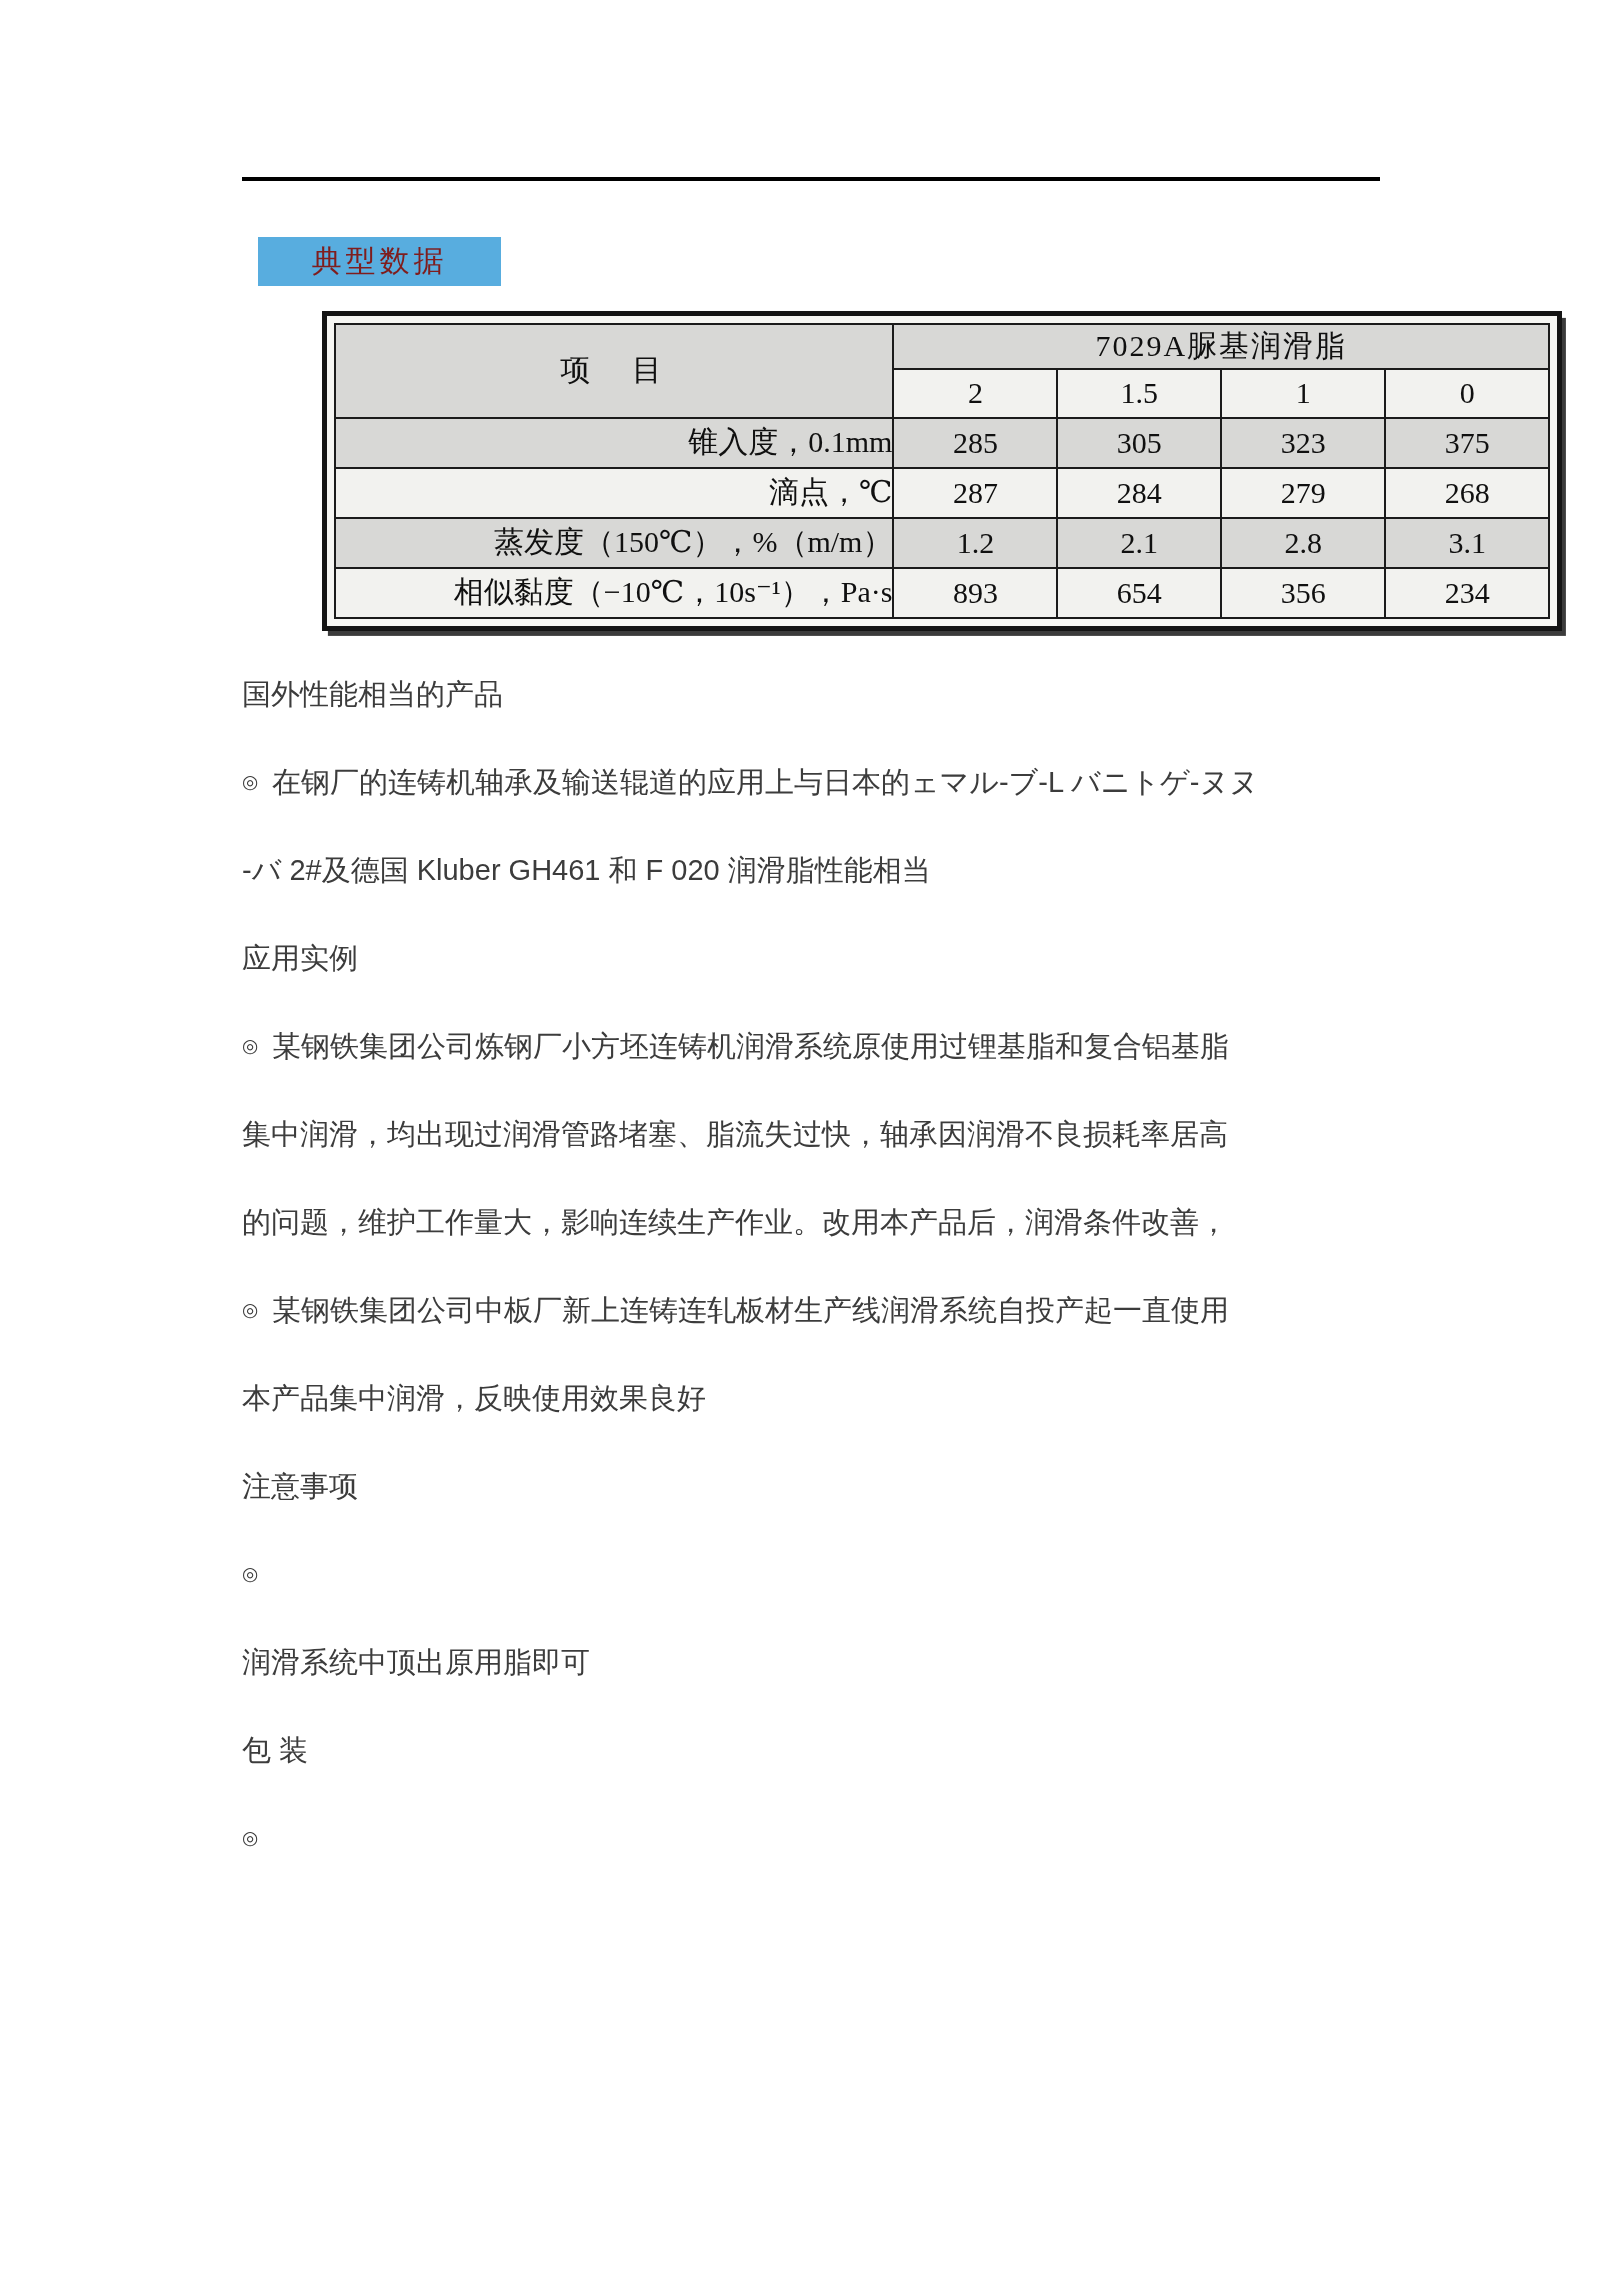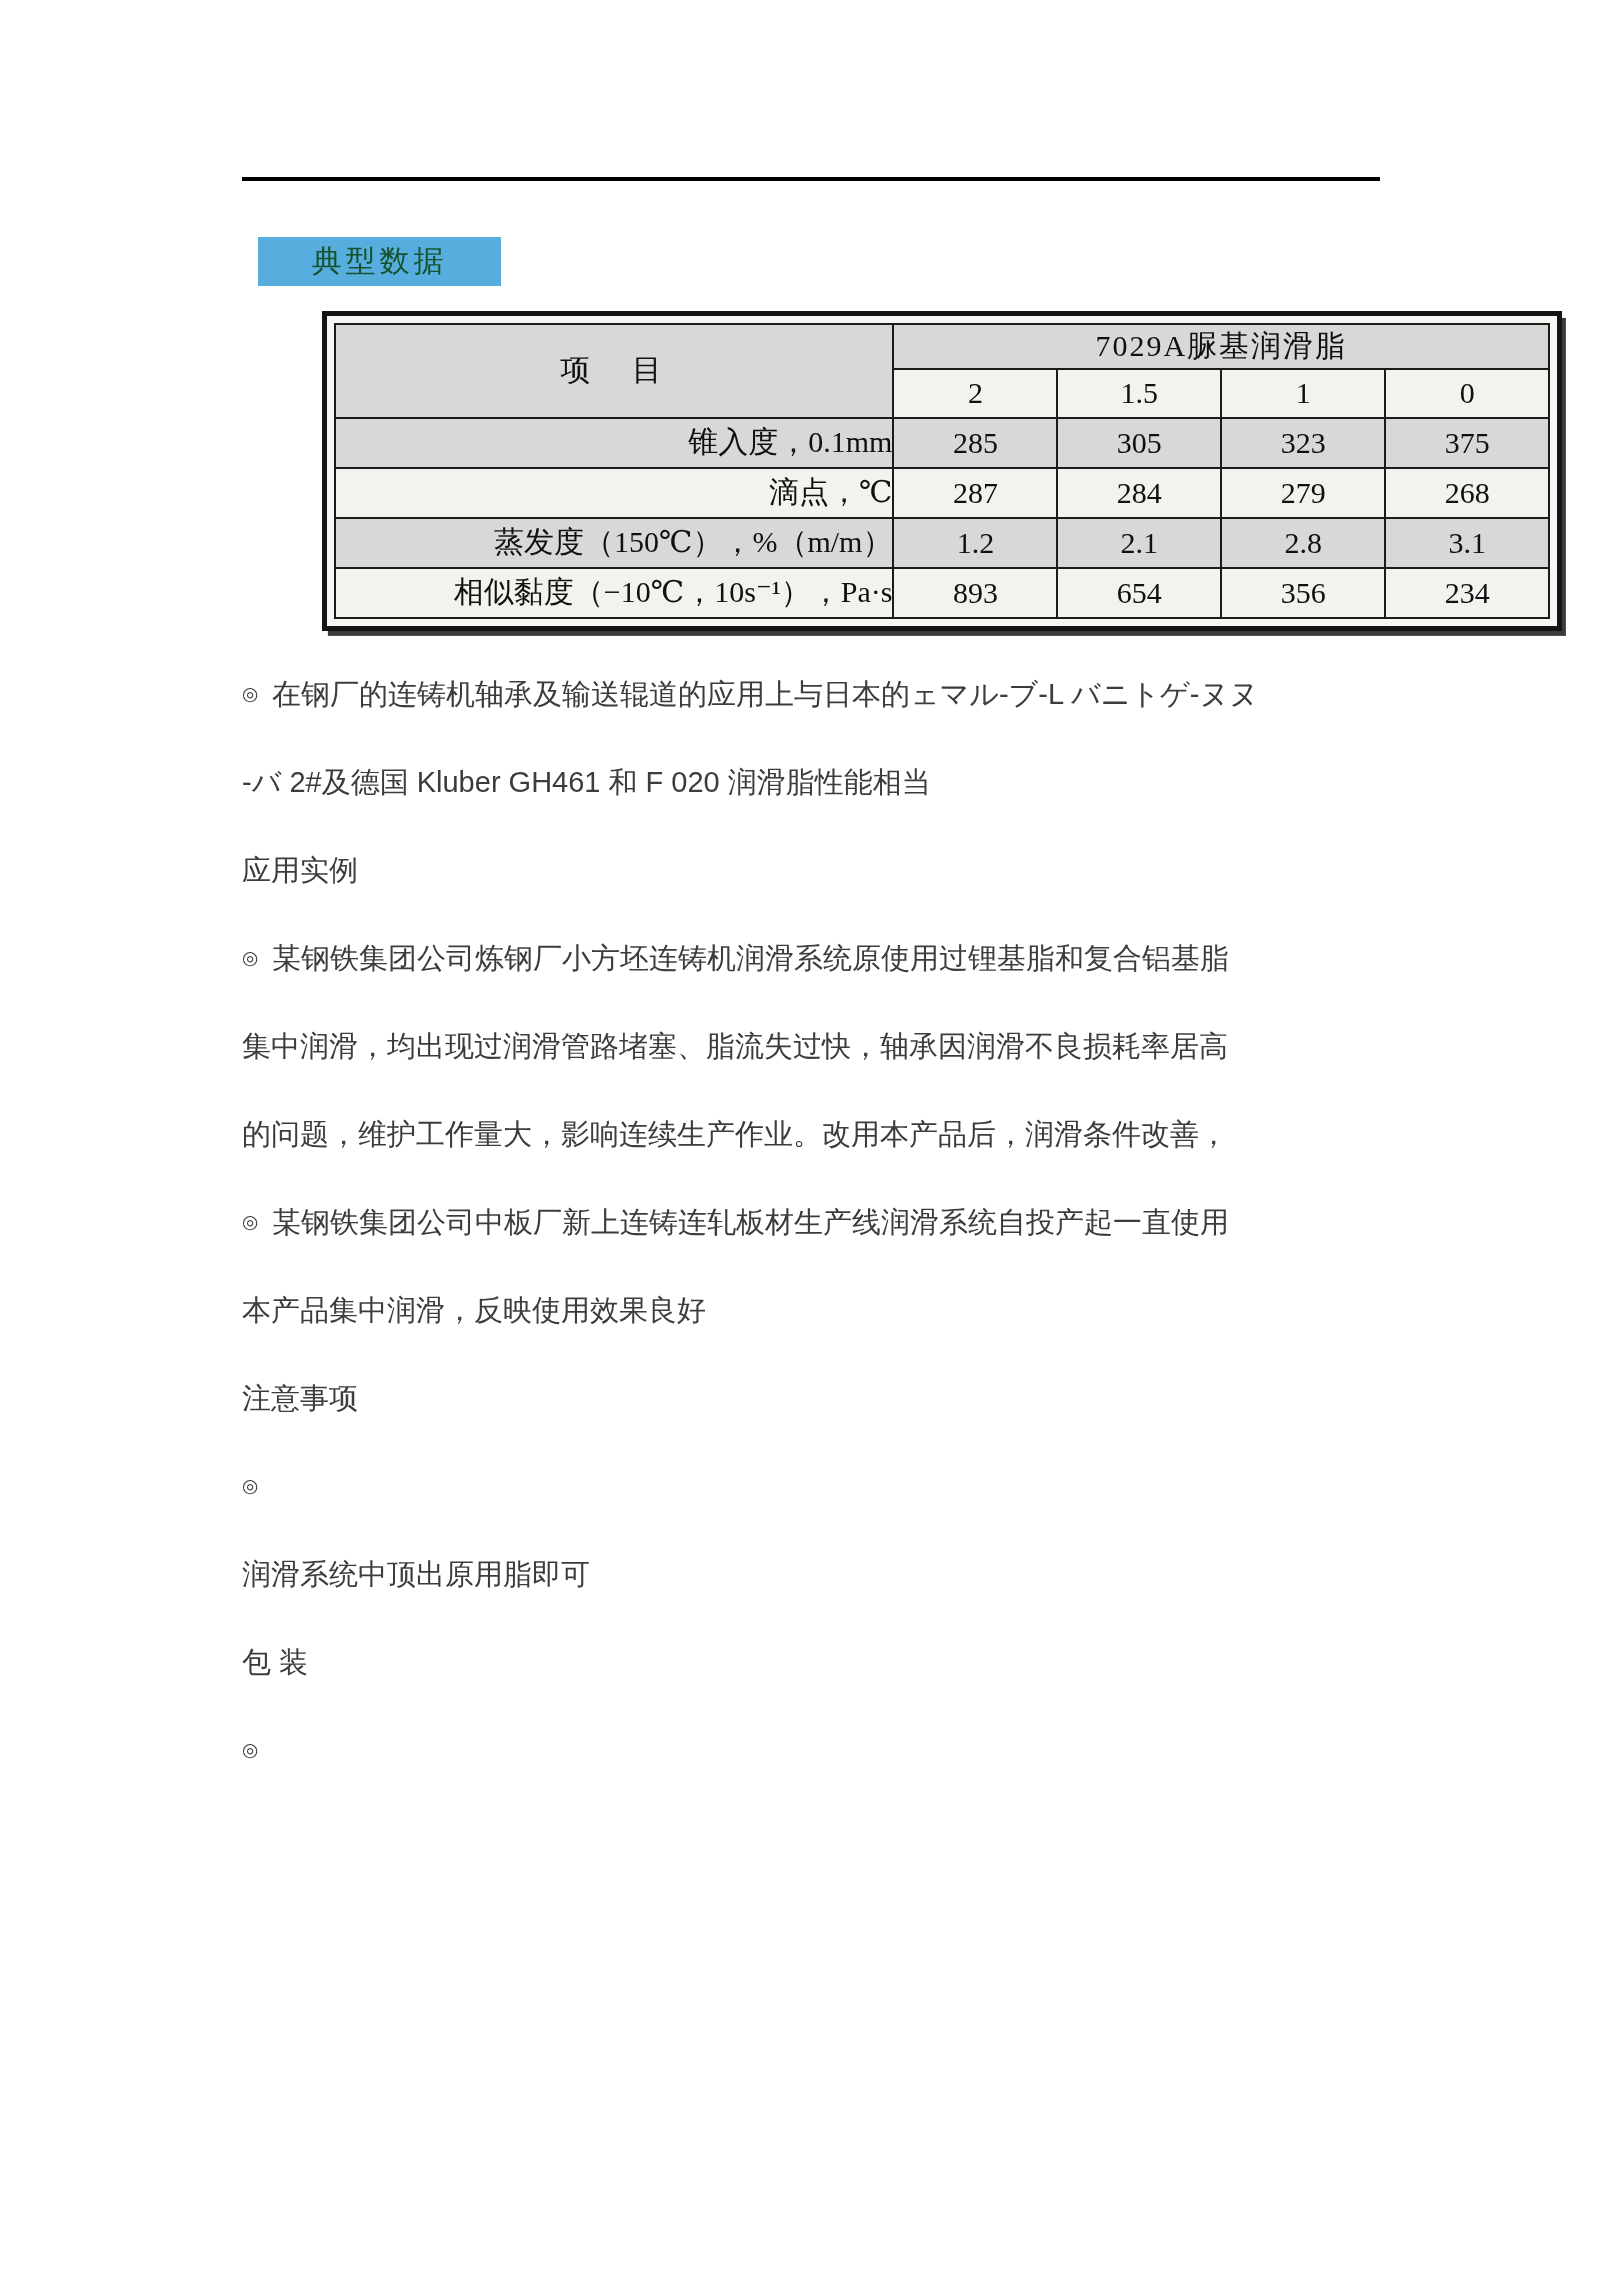--- a/index.html
+++ b/index.html
@@ -16,21 +16,21 @@
   .top-rule {
     position:absolute; left:242px; top:177px;
     width:1138px; height:3.9px; background:#000000;
   }
 
   
   .badge {
     position:absolute; left:258px; top:237px;
     width:243px; height:49px;
     background:#58ADDF;
-    color:#14532d;
+    color:#7f1d1d;
     display:flex; align-items:center; justify-content:center;
     font-size:30px; letter-spacing:3.9px;
   }
 
   
   .table-frame {
     position:absolute; left:322px; top:311px; width:1240px;
     border:5.9px solid #141414;
     background:#f6f6f3;
     padding:6.9px;
@@ -137,20 +137,23 @@
         <td class="cell-light">654</td>
         <td class="cell-light">356</td>
         <td class="cell-light">234</td>
       </tr>
     </tbody>
       </table>
   </div>
 
   <div class="content">
     <p class="line">
+      <span>国外性能相当的产品</span>
+    </p>
+    <p class="line">
       <span class="bullet">◎</span>
       <span>在钢厂的连铸机轴承及输送辊道的应用上与日本的ェマル-ブ-L バニトゲ-ヌヌ</span>
     </p>
     <p class="line">
       <span>-バ 2#及德国 Kluber GH461 和 F 020 润滑脂性能相当</span>
     </p>
     <p class="line">
       <span>应用实例</span>
     </p>
     <p class="line">

